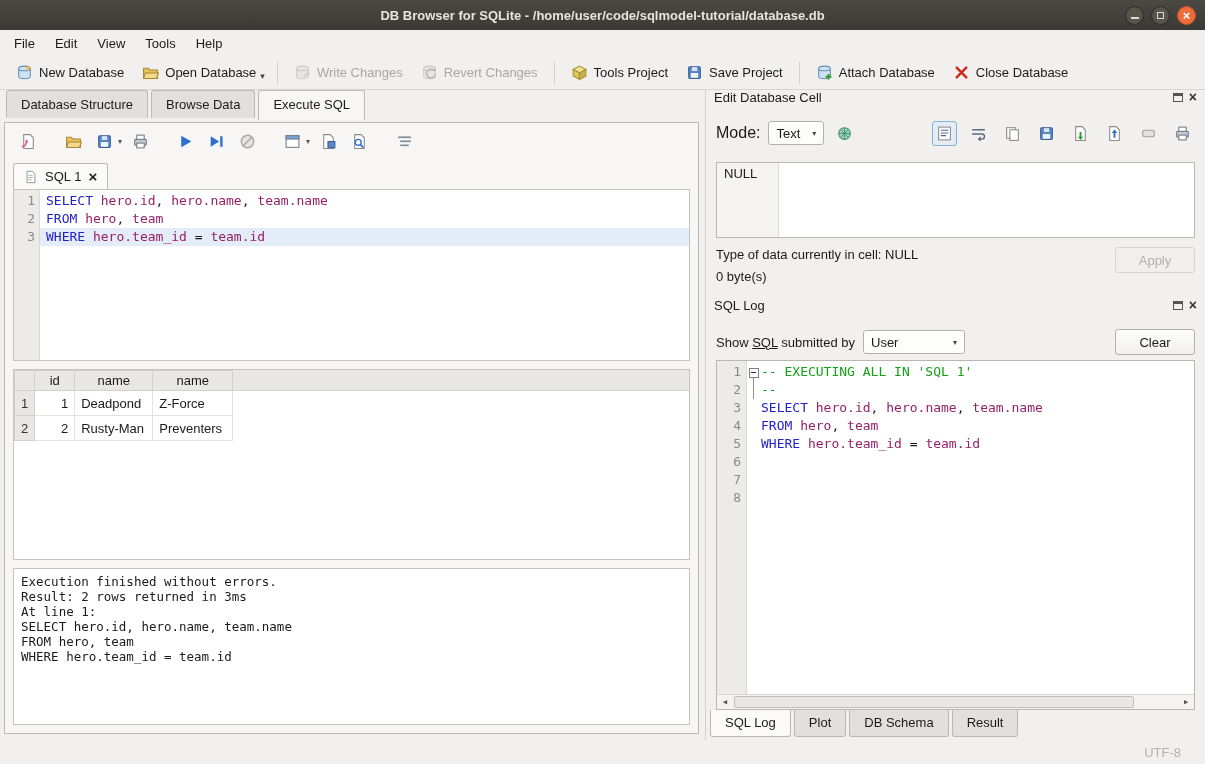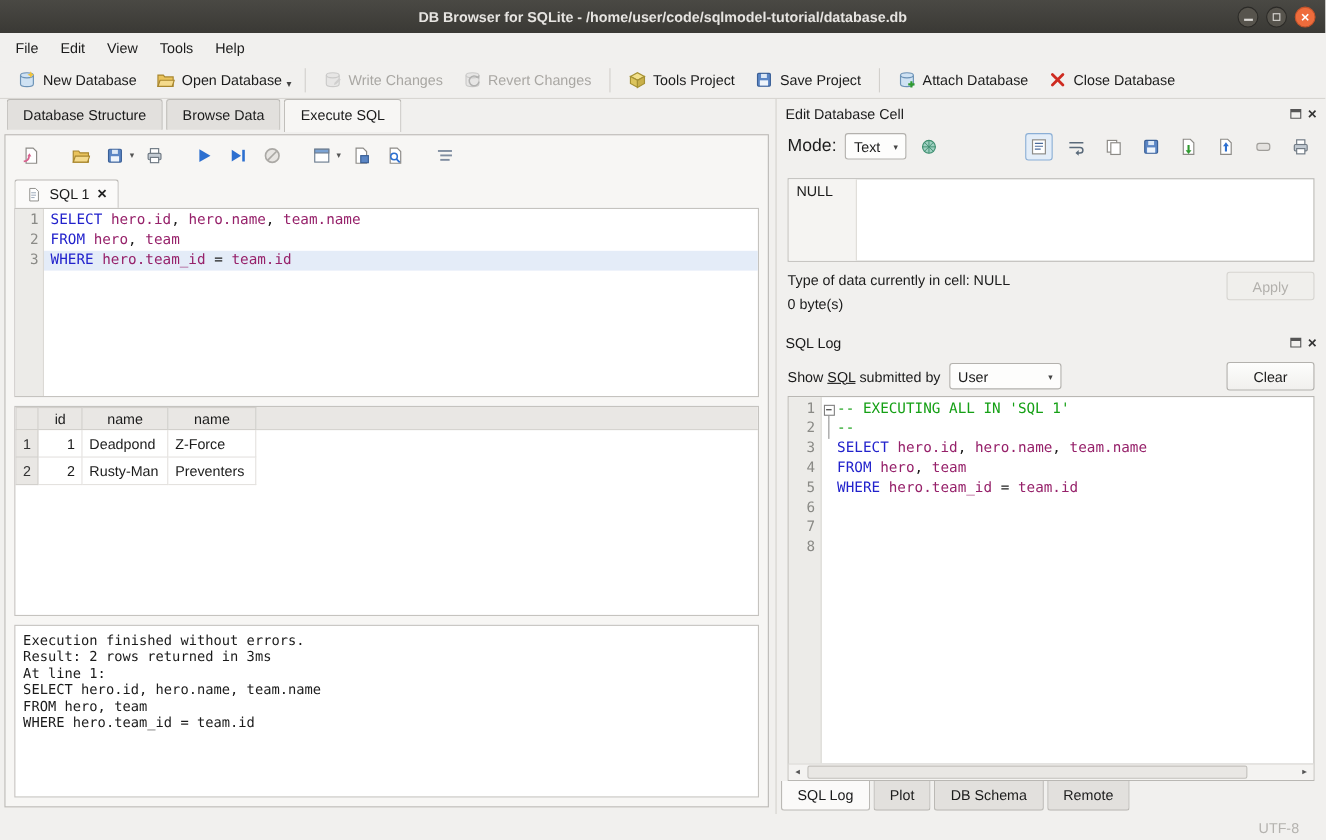--- a/index.html
+++ b/index.html
@@ -68,21 +68,21 @@
   .results .rownum,.results .rownum-h{background:#e9e7e4;border:1px solid #d2d0cc;width:20px;text-align:center;color:#333}
   .results th:nth-child(2),.results td:nth-child(2){width:40px}
   .results th:nth-child(3),.results td:nth-child(3){width:78px}
   .results th:nth-child(4),.results td:nth-child(4){width:80px}
   .results td.num{text-align:right}
 
   .exec-log{flex:1;margin:8px;border:1px solid #c5c3bf;background:#fff;font-family:"DejaVu Sans Mono",monospace;
             font-size:12.5px;line-height:15px;padding:5px 7px;overflow:hidden}
 
   
-  .dock-header{flex:0 0 26px;display:flex;align-items:center;padding:0 8px;font-size:13px}
+  .dock-header{flex:0 0 26px;display:flex;align-items:flex-start;padding:0 8px;font-size:13px}
   .dock-icons{margin-left:auto;display:flex;gap:6px;align-items:center}
   .float-ico{width:10px;height:9px;border:1px solid #555;border-top-width:3px}
   .dock-close{font-size:14px;font-weight:bold;color:#333;line-height:1}
   .mode-row{flex:0 0 34px;display:flex;align-items:center;padding:0 10px;gap:8px}
   .combo{display:flex;align-items:center;background:#fdfdfc;border:1px solid #b3b1ad;border-radius:3px;height:24px;padding:0 7px;font-size:13px;gap:12px}
   .combo .arrow{font-size:8px;color:#444}
   .mode-icons{margin-left:auto;display:flex;gap:9px;align-items:center}
   .mi-btn{width:25px;height:25px;display:flex;align-items:center;justify-content:center;border-radius:3px}
   .mi-btn.selected{border:1px solid #8aaed5;background:#e3edf8}
   .cell-editor{flex:0 0 76px;margin:12px 10px 0;border:1px solid #b9b7b3;background:#fff;display:flex;font-size:13px}
@@ -543,21 +543,21 @@
           <span class="hs-track">
               <span class="hs-thumb"></span>
             </span>
           <span class="hs-arrow">▶</span>
         </div>
       </div>
       <div class="bottom-tabs" id="bottom-tabs">
           <div class="btab active">SQL Log</div>
           <div class="btab">Plot</div>
           <div class="btab">DB Schema</div>
-          <div class="btab">Remote</div>
+          <div class="btab">Result</div>
         </div>
     </div>
   </div>
 
   <div class="statusbar">
     <span class="enc">UTF-8</span>
   </div>
 </div>
 
 </body></html>

